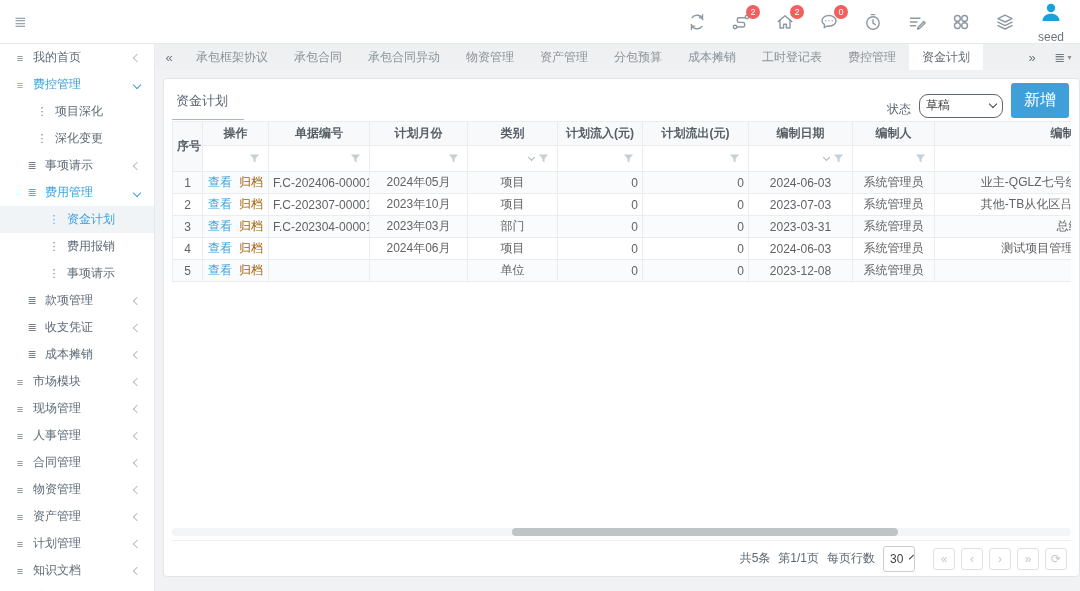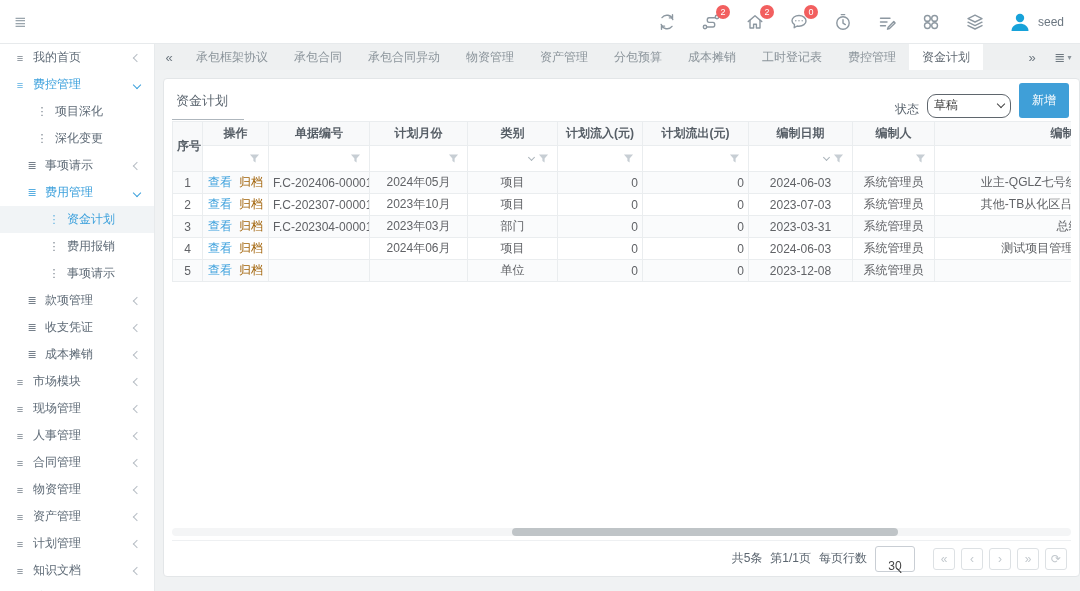--- a/index.html
+++ b/index.html
@@ -52,21 +52,21 @@
     display:flex; flex-direction:column; padding:0 8px; overflow:hidden; }
   .panel-header { height:42px; display:flex; align-items:center; flex:0 0 42px; }
   .panel-title { font-size:13px; color:#5c6670; padding:11px 16px 9px 4px; border-bottom:1px solid #aeb6bd; }
   .panel-actions { margin-left:auto; display:flex; align-items:flex-end; gap:8px; padding-right:2px; }
   .status-label { color:#5c6670; }
   .select-box { border:1px solid #5f666d; border-radius:9px; height:24px; min-width:84px;
     display:flex; align-items:center; padding:0 6px; background:#fff; cursor:pointer; }
   .select-box .sel-val { flex:1; color:#444; }
   .select-chev { width:6px; height:6px; border-right:1.5px solid #444; border-bottom:1.5px solid #444; transform:rotate(45deg); margin-left:8px; margin-top:-3px; }
   .btn-primary { background:#3f9fd8; color:#fff; border:none; border-radius:3px; height:35px;
-    padding:0 13px; font-size:12px; cursor:pointer; font-family:inherit; }
+    padding:0 13px; font-size:16px; cursor:pointer; font-family:inherit; }
 
   
   .table-clip { overflow:hidden; flex:0 0 auto; }
   table { border-collapse:collapse; table-layout:fixed; width:1042px; }
   th, td { border:1px solid #eaedef; font-weight:normal; font-size:12px; color:#606266;
     overflow:hidden; white-space:nowrap; padding:0 4px; }
   thead th.col-head { background:#f8f9fa; color:#565e66; font-weight:bold; height:24px; text-align:center; }
   thead th.seq-head { background:#f8f9fa; color:#565e66; font-weight:bold; text-align:center; }
   tr.filter-row td { height:26px; background:#fff; }
   .filter-cell { display:flex; align-items:center; justify-content:flex-end; gap:4px; padding-right:4px; cursor:pointer; }
@@ -79,22 +79,22 @@
 
   .panel-spacer { flex:1; }
 
   
   .hscroll { height:8px; flex:0 0 8px; position:relative; margin-bottom:4px; border-radius:4px; background:#f4f5f6; cursor:pointer; }
   .hscroll-thumb { position:absolute; left:340px; width:386px; top:0; height:8px; border-radius:4px; background:#bfc4c7; cursor:grab; }
 
   
   .pagination { height:36px; flex:0 0 36px; border-top:1px solid #eef0f2; display:flex; align-items:center;
     justify-content:flex-end; gap:8px; color:#5c6670; padding-right:4px; }
-  .pg-select { border:1px solid #c9ced4; border-radius:3px; height:22px; width:40px; display:flex;
-    align-items:center; padding:12px 6px; cursor:pointer;flex-direction:column; }
+  .pg-select { border:1px solid #c9ced4; border-radius:3px; height:22px; width:32px; display:flex;
+    align-items:center; padding:12px 6px; cursor:pointer; }
   .pg-select .sel-val { flex:1; color:#444; }
   .pg-btns { display:flex; gap:6px; margin-left:10px; }
   .pg-btn { width:22px; height:22px; border:1px solid #dde1e4; border-radius:3px; background:#fff;
     color:#c3c9ce; display:flex; align-items:center; justify-content:center; font-size:12px; cursor:pointer; }
 </style>
 </head>
 <body>
 
 <div class="top-header">
   <span class="collapse-btn">≣</span>
@@ -154,21 +154,21 @@
         </svg>
       </div>
       <div class="hicon">
         <svg width="20" height="20" viewBox="0 0 20 20">
           <path d="M10 3.2l7 3.4-7 3.4-7-3.4z" fill="none" stroke="#8d98a1" stroke-width="1.4" stroke-linecap="round" stroke-linejoin="round"></path>
           <path d="M3 10.2l7 3.4 7-3.4" fill="none" stroke="#8d98a1" stroke-width="1.4" stroke-linecap="round" stroke-linejoin="round"></path>
           <path d="M3 13.6l7 3.4 7-3.4" fill="none" stroke="#8d98a1" stroke-width="1.4" stroke-linecap="round" stroke-linejoin="round"></path>
         </svg>
       </div>
     </div>
-  <div class="user-box" style="padding-right:16px;">
+  <div class="user-box" style="padding-right:16px;flex-direction:column;">
     <svg width="24" height="24" viewBox="0 0 24 24">
       <circle cx="12" cy="8" r="4.2" fill="#17a2d9"></circle>
       <path d="M3.5 21c0-4.6 3.8-7.2 8.5-7.2s8.5 2.6 8.5 7.2z" fill="#17a2d9"></path>
     </svg>
     <span class="user-name">seed</span>
   </div>
 </div>
 
 <div class="body-row">
   <aside class="sidebar" id="sidebar">

